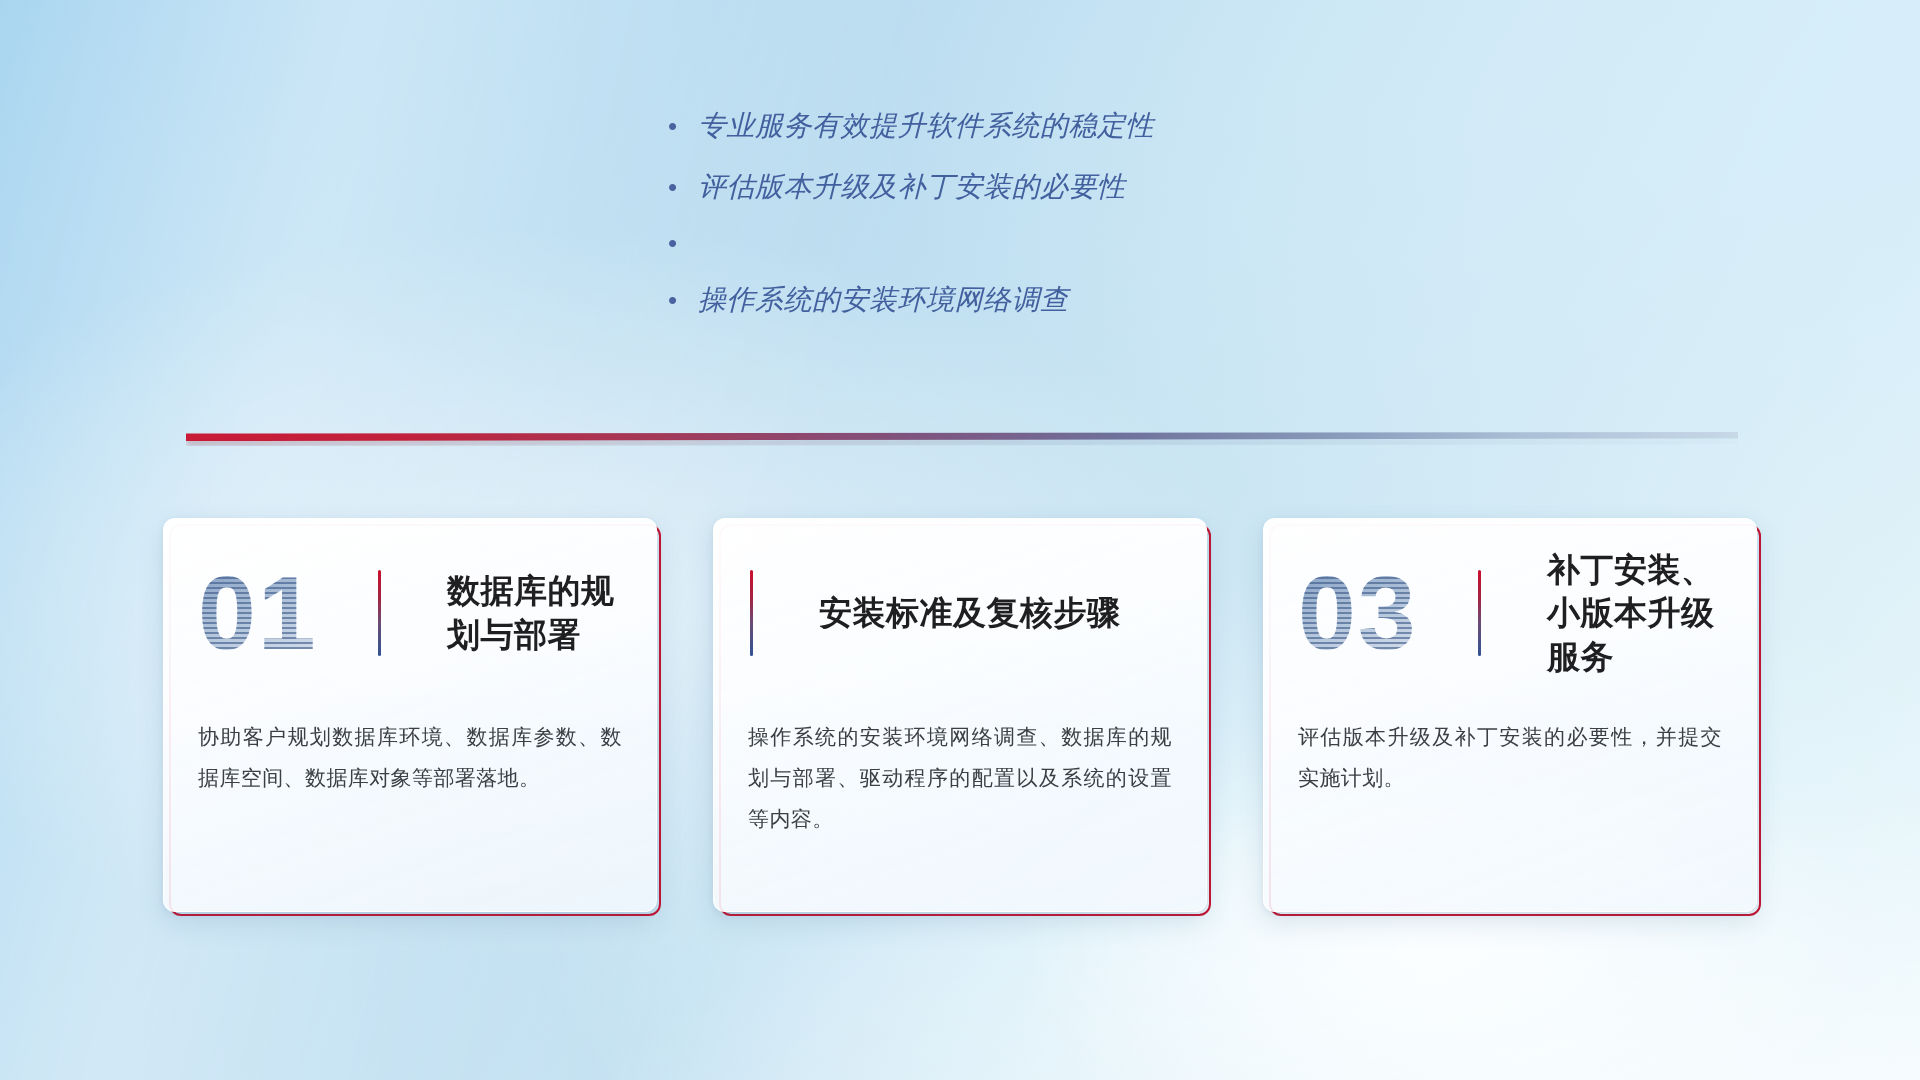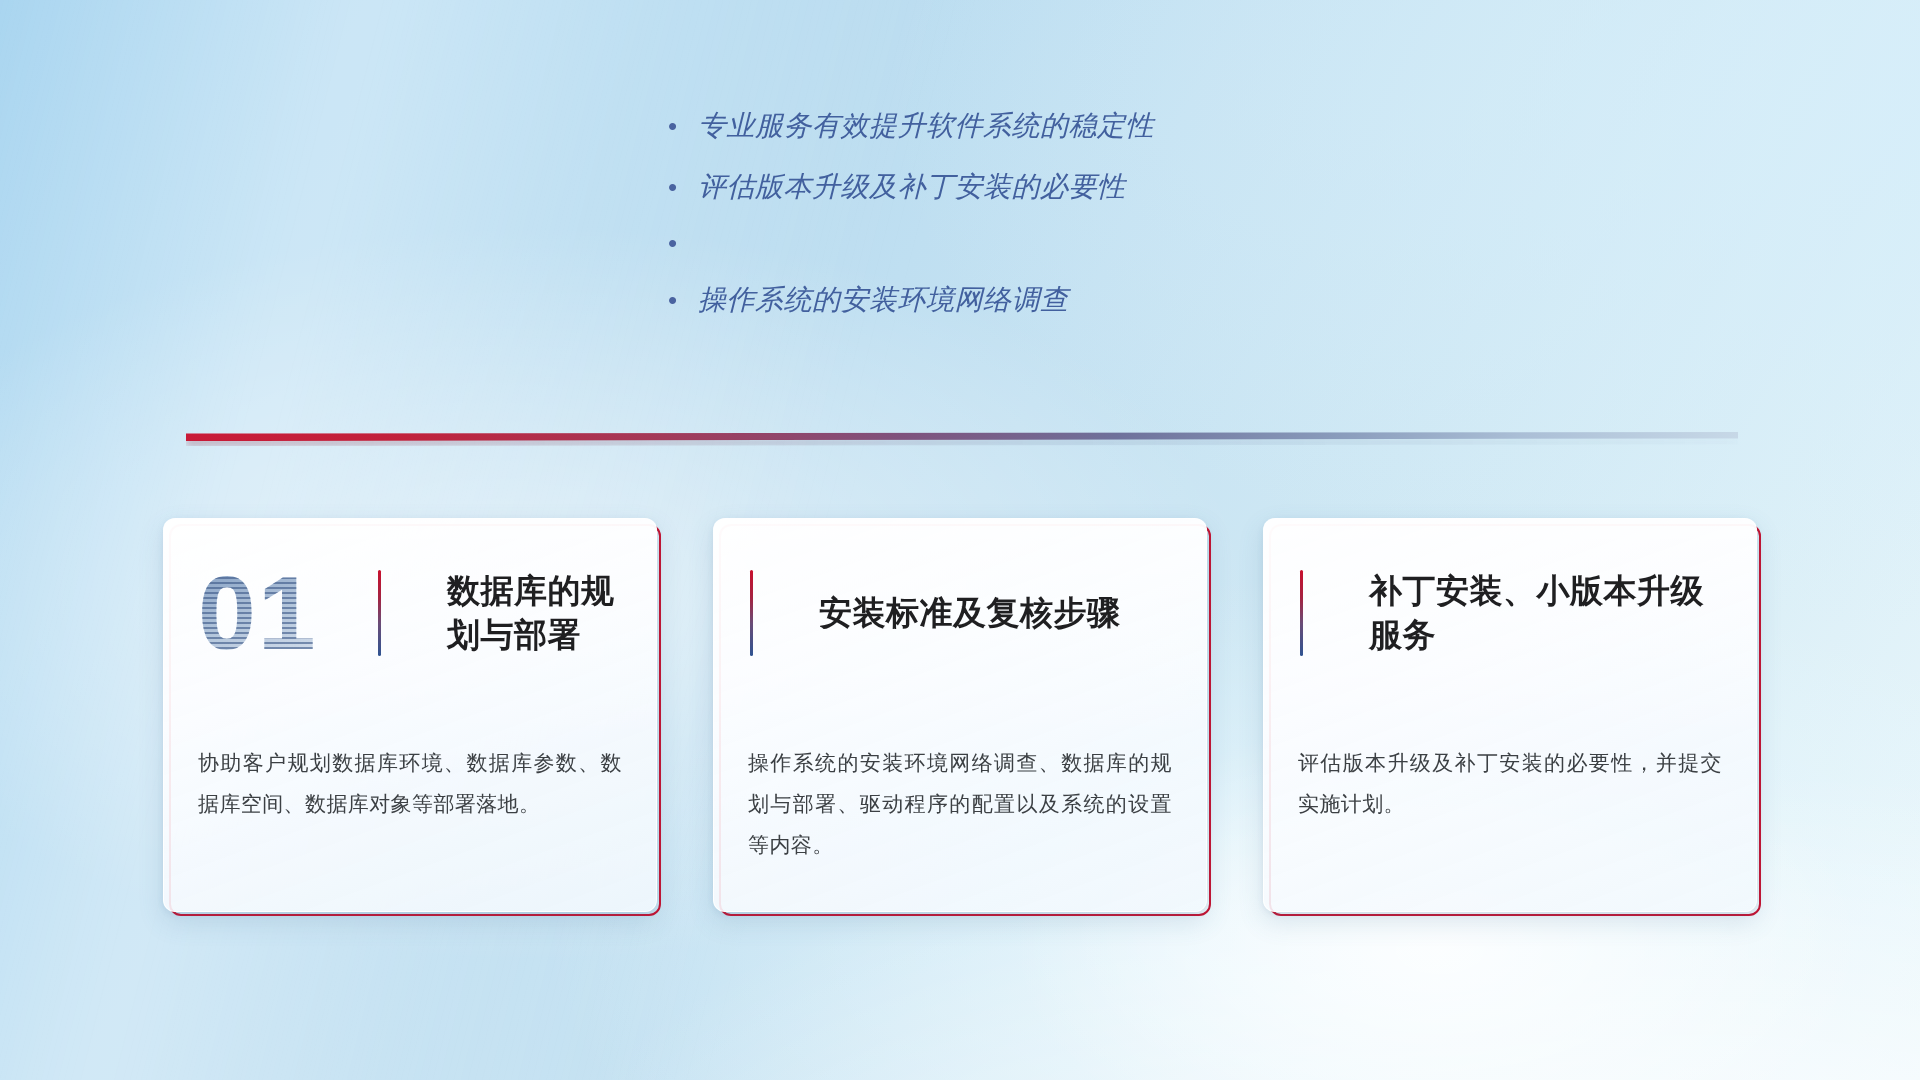--- a/index.html
+++ b/index.html
@@ -217,21 +217,21 @@
     line-height: 1.32;
     font-weight: 700;
     color: #1f1f21;
     letter-spacing: 0.5px;
     margin-left: 44px;
   }
 
   .card-body {
     position: relative;
     z-index: 2;
-    margin-top: 72px;
+    margin-top: 46px;
     font-size: 21px;
     line-height: 1.95;
     color: #3c4044;
     letter-spacing: 0.4px;
     text-align: justify;
   }
 </style>
 </head>
 <body>
 
@@ -287,20 +287,21 @@
           <div class="card-title">安装标准及复核步骤</div>
         </div>
         <div class="card-body">操作系统的安装环境网络调查、数据库的规划与部署、驱动程序的配置以及系统的设置等内容。</div>
       </div>
     </div>
 
     <div class="card">
       <div class="frame"></div>
       <div class="panel">
         <div class="card-head">
+          <div class="card-number">03</div>
           <div class="card-divider"></div>
           <div class="card-title">补丁安装、小版本升级服务</div>
         </div>
         <div class="card-body">评估版本升级及补丁安装的必要性，并提交实施计划。</div>
       </div>
     </div>
 
   </div>
 
 </div>

